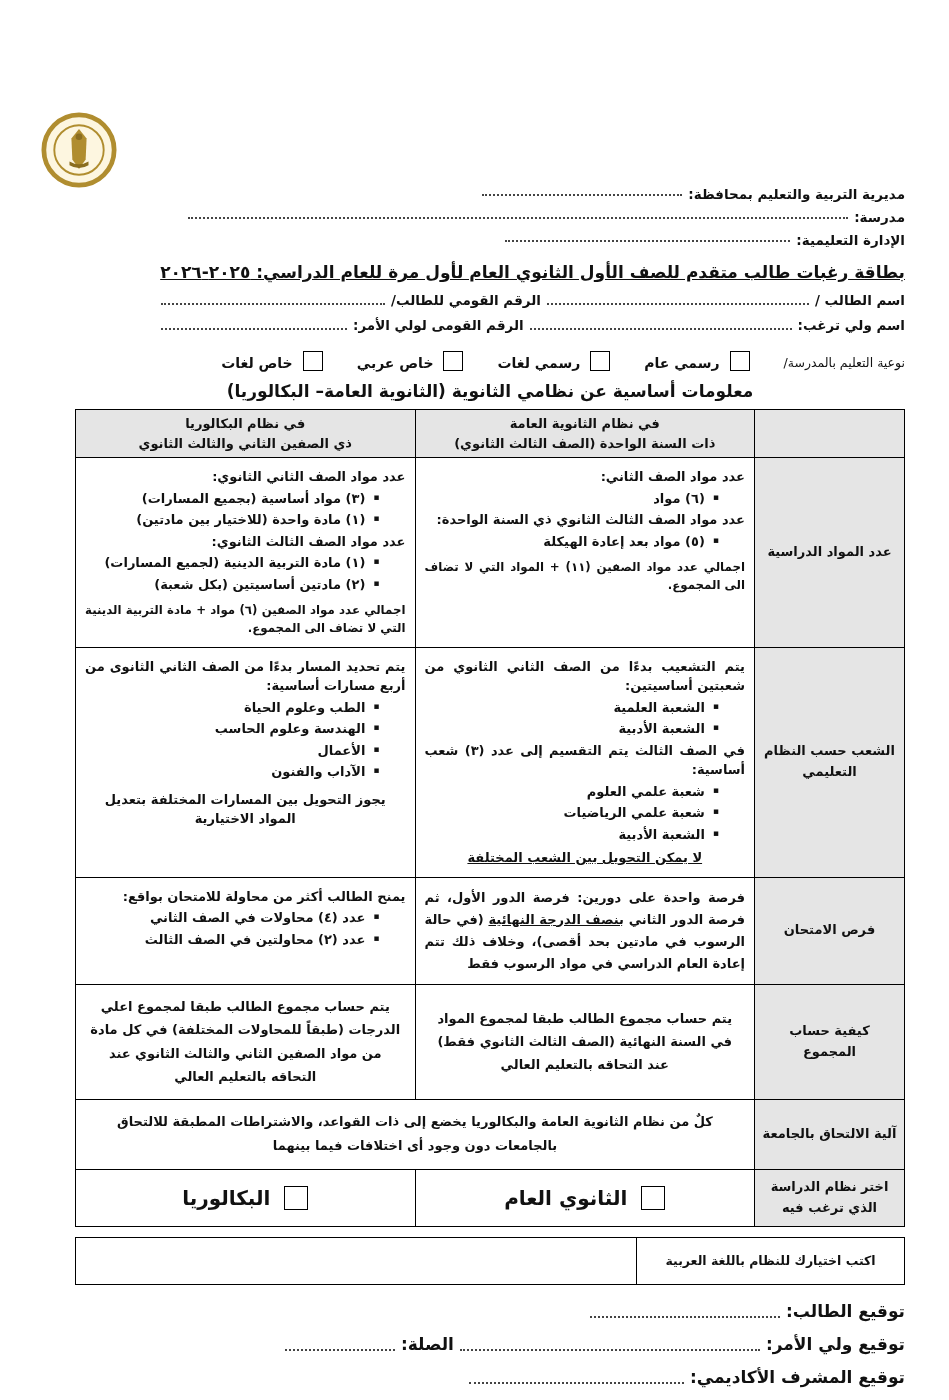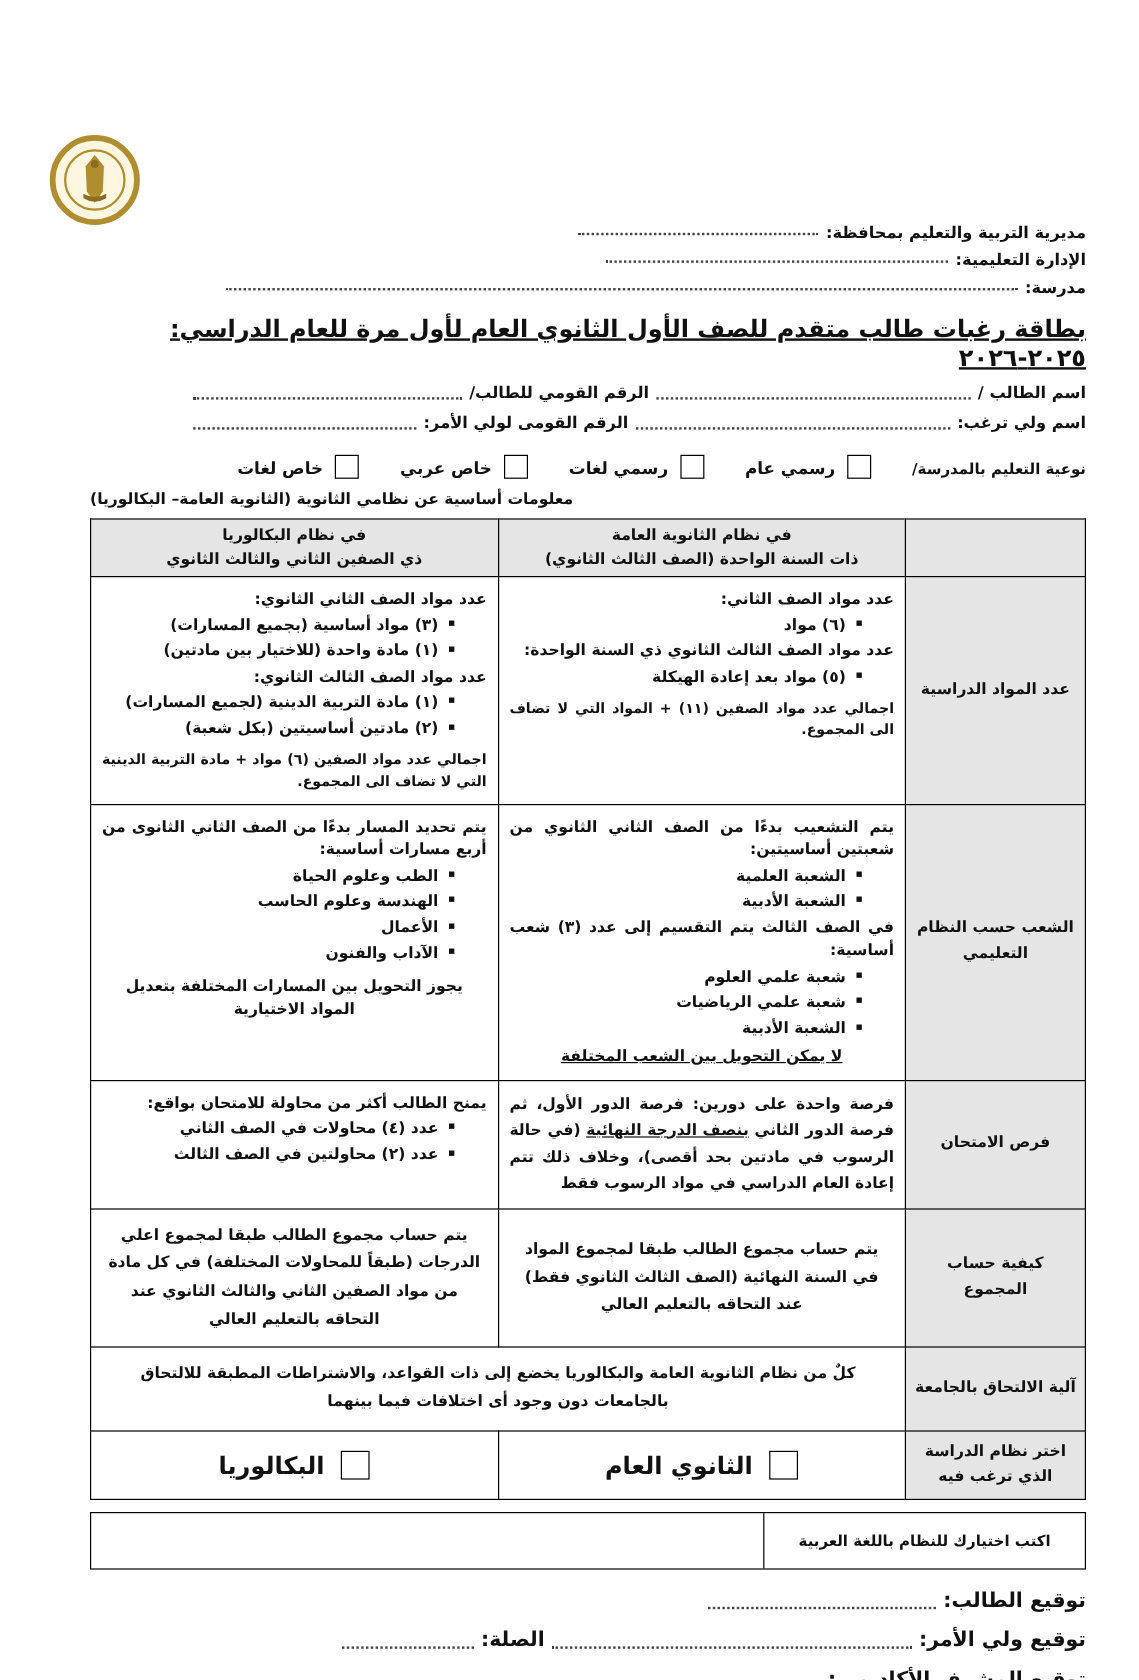--- a/index.html
+++ b/index.html
@@ -17,44 +17,44 @@
 
   
   .top-block { margin-top: 76px; }
   .fline { display: flex; align-items: center; margin: 7px 0; }
   .fline .lbl { font-size: 13.5px; font-weight: 600; white-space: nowrap; }
   .dots { border-bottom: 2px dotted #444; height: 6px; margin: 0 6px 3px 6px; display: inline-block; }
   .d1 { width: 200px; } .d2 { width: 285px; } .d3 { width: 660px; }
 
   .doc-title {
     margin: 14px 0 10px 0;
-    font-size: 20px; font-weight: 800;
+    font-size: 17px; font-weight: 800;
     text-decoration: underline;
     letter-spacing: 0.2px;
   }
 
   .stu-line { display: flex; align-items: flex-end; margin: 9px 0; padding-left: 80px; }
   .stu-line .lbl { font-size: 13.5px; font-weight: 600; white-space: nowrap; }
   .stu-line .mid { width: 262px; }
   .stu-line .end { flex: 1; }
 
   
   .type-row { display: flex; align-items: center; margin: 20px 0 6px 0; gap: 34px; }
-  .type-row .type-lbl { font-size: 12.5px; font-weight: 700; white-space: nowrap; }
+  .type-row .type-lbl { font-size: 12.5px; font-weight: 400; white-space: nowrap; }
   .opt { display: flex; align-items: flex-end; gap: 10px; }
   .opt .cb { margin-top: -2px; }
   .opt .olbl { font-size: 14px; font-weight: 600; white-space: nowrap; }
   .cb {
     width: 20px; height: 20px; background: #fff;
     border: 1.6px solid #000; display: inline-block; flex: none;
   }
   .cb.big { width: 24px; height: 24px; }
 
   .section-heading {
-    text-align: left; font-size: 13px; font-weight: 800; margin: 10px 0 8px 0;
+    text-align: center; font-size: 17px; font-weight: 800; margin: 10px 0 8px 0;
   }
 
   
   table.main-table { width: 100%; border-collapse: collapse; table-layout: fixed; }
   table.main-table td { border: 1.4px solid #000; font-size: 13px; }
   .c-label { width: 150px; }
   .blue { background: #e5e5e5; }
   .label-cell {
     text-align: center; vertical-align: middle;
     font-weight: 700; font-size: 13.5px; padding: 6px; line-height: 1.6;
@@ -116,26 +116,26 @@
     <path d="M30 52 Q40 58 50 52 L50 56 Q40 62 30 56 Z" fill="#8a6d1f"></path>
     <circle cx="40" cy="26" r="3.5" fill="#8a6d1f"></circle>
   </svg>
 
   <div class="top-block">
     <div class="fline">
       <span class="lbl">مديرية التربية والتعليم بمحافظة:</span>
       <span class="dots d1"></span>
     </div>
     <div class="fline">
+      <span class="lbl">مدرسة:</span>
+      <span class="dots d3"></span>
+    </div>
+    <div class="fline">
       <span class="lbl">الإدارة التعليمية:</span>
       <span class="dots d2"></span>
-    </div>
-    <div class="fline">
-      <span class="lbl">مدرسة:</span>
-      <span class="dots d3"></span>
     </div>
   </div>
 
   <div class="doc-title">بطاقة رغبات طالب متقدم للصف الأول الثانوي العام لأول مرة للعام الدراسي: ٢٠٢٥-٢٠٢٦</div>
 
   <div>
     <div class="stu-line">
       <span class="lbl">اسم الطالب /</span>
       <span class="dots mid"></span>
       <span class="lbl">الرقم القومي للطالب/</span>

